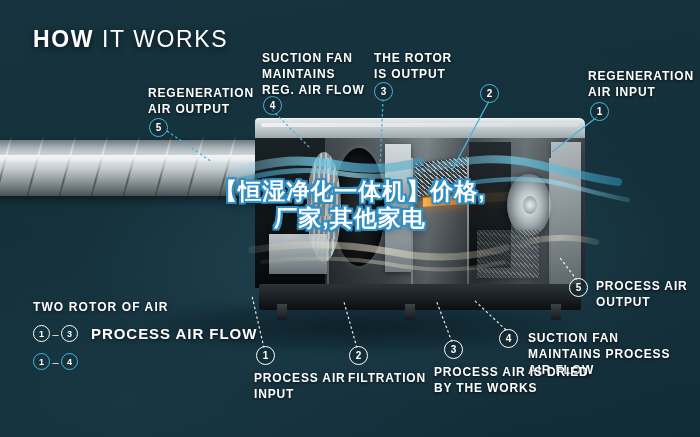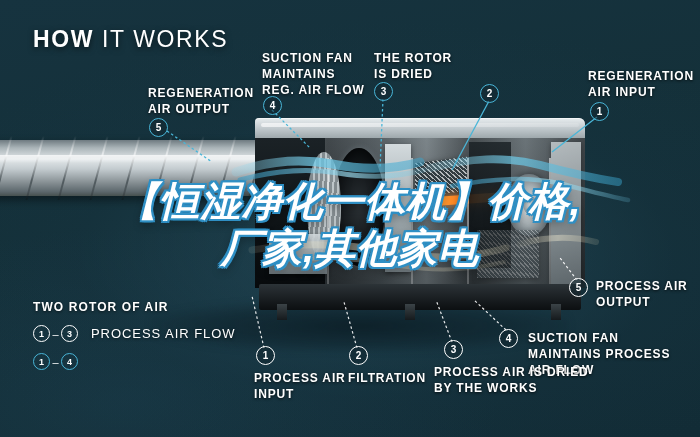--- a/index.html
+++ b/index.html
@@ -187,29 +187,29 @@
   .lg-circ{
     width:17px; height:17px; border-radius:50%; border:1.4px solid #fff;
     display:flex; align-items:center; justify-content:center;
     font-size:9px; font-weight:700; color:#fff;
   }
   .lg-circ.blue{ border-color:#49b6d8; }
   .lg-dash{
     width:11px; text-align:center; color:#ffffff; font-size:11px; font-weight:400;
   }
   .lg-text{
-    margin-left:13px; font-size:13px; font-weight:400; letter-spacing:0.95px; color:#ffffff;
+    margin-left:13px; font-size:15px; font-weight:700; letter-spacing:0.95px; color:#ffffff;
     text-shadow:0 1px 3px rgba(0,0,0,0.6);
   }
 
   
   .watermark{
     position:absolute; left:0; top:178px; width:700px;
     text-align:center;
-    font-size:40px; font-weight:700; font-style:italic;
+    font-size:23px; font-weight:700; 
     color:#ffffff; line-height:1.18;
     letter-spacing:1px;
     text-shadow:
       2px 0 0 #2f8fc4, -2px 0 0 #2f8fc4, 0 2px 0 #2f8fc4, 0 -2px 0 #2f8fc4,
       2px 2px 0 #2f8fc4, -2px -2px 0 #2f8fc4, 2px -2px 0 #2f8fc4, -2px 2px 0 #2f8fc4,
       0 4px 10px rgba(0,0,0,0.45);
     white-space:pre-line;
   }
 </style>
 </head>
@@ -338,21 +338,21 @@
   <div class="marker" style="left:256px;top:346px">
       <span>1</span>
     </div>
 
   <div class="label" style="left:148px;top:85px">REGENERATION
 AIR OUTPUT</div>
   <div class="label" style="left:262px;top:50px">SUCTION FAN
 MAINTAINS
 REG. AIR FLOW</div>
   <div class="label" style="left:374px;top:50px">THE ROTOR
-IS DRIED</div>
+IS OUTPUT</div>
   <div class="label" style="left:588px;top:68px">REGENERATION
 AIR INPUT</div>
 
   <div class="label" style="left:596px;top:278px">PROCESS AIR
 OUTPUT</div>
   <div class="label" style="left:528px;top:330px">SUCTION FAN
 MAINTAINS PROCESS
 AIR FLOW</div>
   <div class="label" style="left:434px;top:364px">PROCESS AIR IS DRIED
 BY THE WORKS</div>

